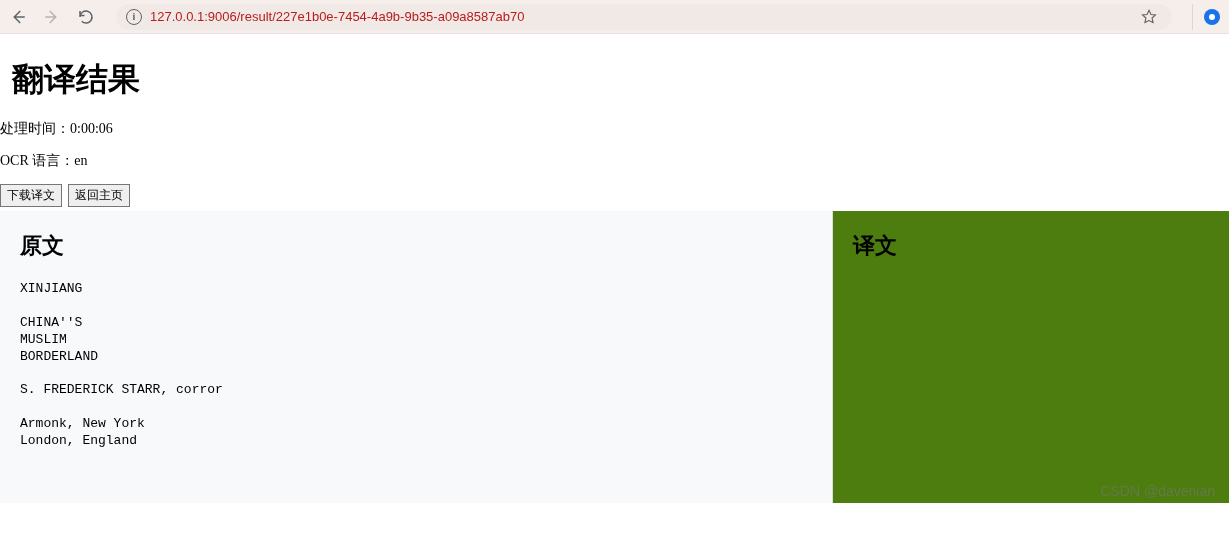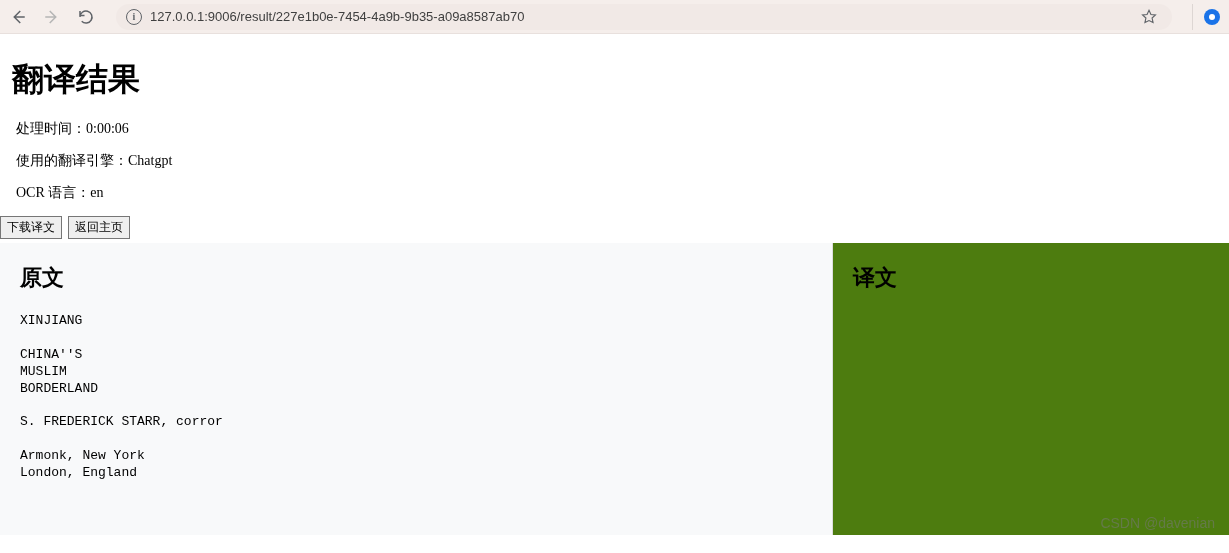--- a/index.html
+++ b/index.html
@@ -50,21 +50,21 @@
       display: flex;
       align-items: center;
       justify-content: center;
       font-size: 10px;
       color: #5f6368;
       font-family: serif;
       font-weight: bold;
     }
     .url-text {
       font-size: 13px;
-      color: #404040;
+      color: #b91c1c;
       font-family: Arial, sans-serif;
     }
     .star-icon {
       width: 18px; height: 18px;
       color: #5f6368;
       margin-right: 4px;
     }
     .ext-area {
       display: flex;
       align-items: center;
@@ -98,21 +98,21 @@
       padding: 0;
     }
     .page h1 {
       font-size: 32px;
       font-weight: bold;
       margin: 24px 0 18px 0;
       padding-left: 12px;
     }
     .meta-line {
       font-size: 14px;
-      margin: 14px 16px;
+      margin: 14px 0;
       font-family: "SimSun", serif;
     }
     .btn-row {
       margin: 14px 0 4px 0;
       display: flex;
       gap: 6px;
     }
     .btn {
       font-size: 12px;
       padding: 2px 6px;
@@ -205,23 +205,20 @@
   </div>
 </div>
 
 <div class="page">
   <h1>翻译结果</h1>
 
   <p class="meta-line">
     <span>处理时间：</span><span>0:00:06</span>
   </p>
   <p class="meta-line">
-    <span>使用的翻译引擎：</span><span>Chatgpt</span>
-  </p>
-  <p class="meta-line">
     <span>OCR 语言：</span><span>en</span>
   </p>
 
   <div class="btn-row">
     <button class="btn">下载译文</button>
     <button class="btn">返回主页</button>
   </div>
 
   <div class="panels">
     <div class="panel panel-left">

